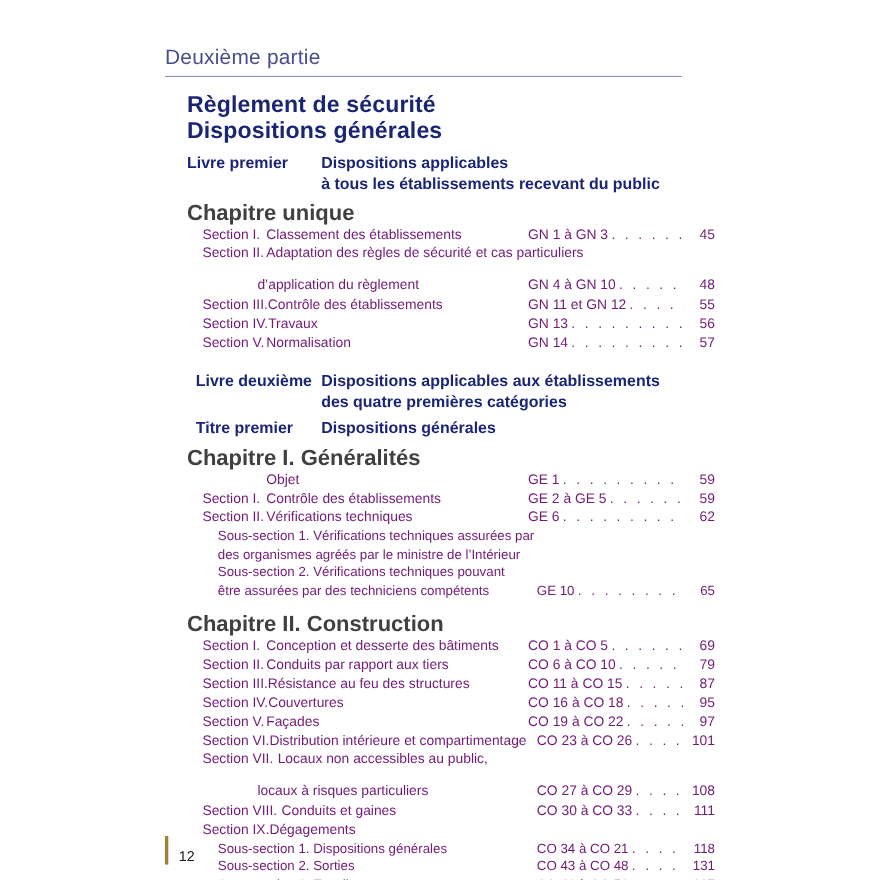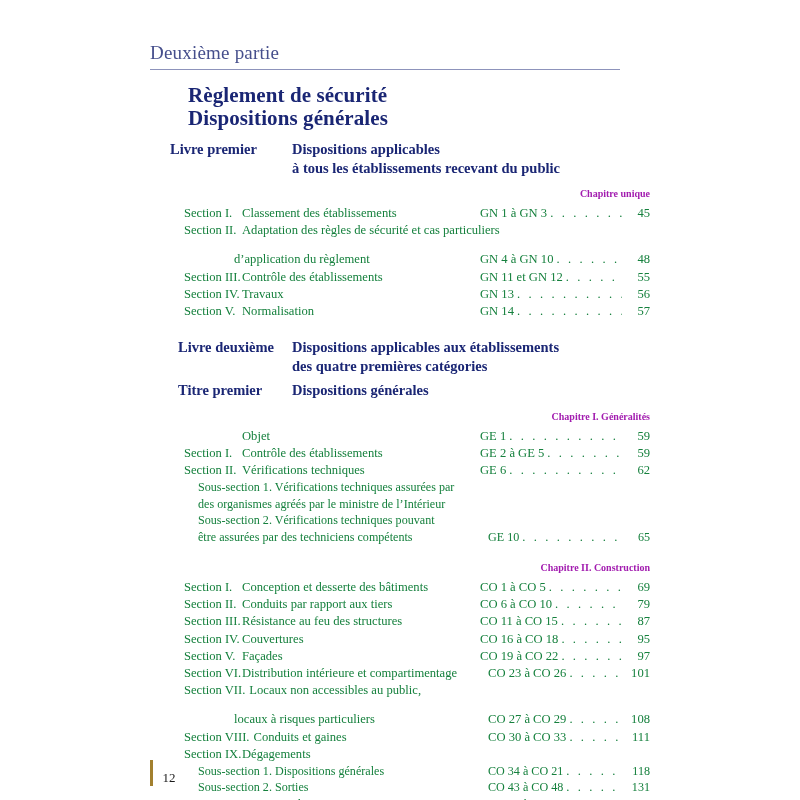--- a/index.html
+++ b/index.html
@@ -12,21 +12,20 @@
     height: 800px;
     font-family: "Liberation Sans", sans-serif;
     color: #1a1a1a;
     overflow: hidden;
     position: relative;
   }
   .page {
     position: absolute;
     inset: 0;
     padding: 16px;
-    font-family: Liberation Serif, serif;
   }
 
   
   .part-header {
     position: absolute;
     left: 150px;
     top: 40px;
     width: 470px;
   }
   .part-label {
@@ -38,21 +37,21 @@
   }
   .part-rule {
     margin-top: 3px;
     border-bottom: 1.5px solid #8d93bb;
     width: 470px;
   }
 
   
   .doc-title {
     position: absolute;
-    left: 188px;
+    left: 170px;
     top: 84px;
     font-size: 21px;
     font-weight: bold;
     color: #1a2674;
     line-height: 23px;
     letter-spacing: 0.1px;
   }
 
   
   .toc {
@@ -79,37 +78,36 @@
     white-space: nowrap;
   }
   .livre-key.wide { min-width: 114px; }
   .livre-val {
     flex: 1 1 auto;
   }
   .livre-val div { white-space: nowrap; }
 
   
   .chapitre {
-    color: #a21caf;
+    color: #404040;
     font-weight: bold;
-    font-size: 10px;
+    font-size: 20px;
     line-height: 18px;
     padding-left: 20px;
     margin-top: 8px;
     margin-bottom: 2px;
-    text-align: right;
   }
 
   
   .entry {
     display: flex;
     align-items: flex-start;
     font-size: 12.6px;
     line-height: 17.2px;
-    color: #15803d;
+    color: #701a75;
     padding-left: 34px;
   }
   .entry.sub {
     padding-left: 48px;
     font-size: 12.1px;
     line-height: 16.4px;
   }
   .entry.cont {
     padding-left: 84px;
     margin-top: 12px;

